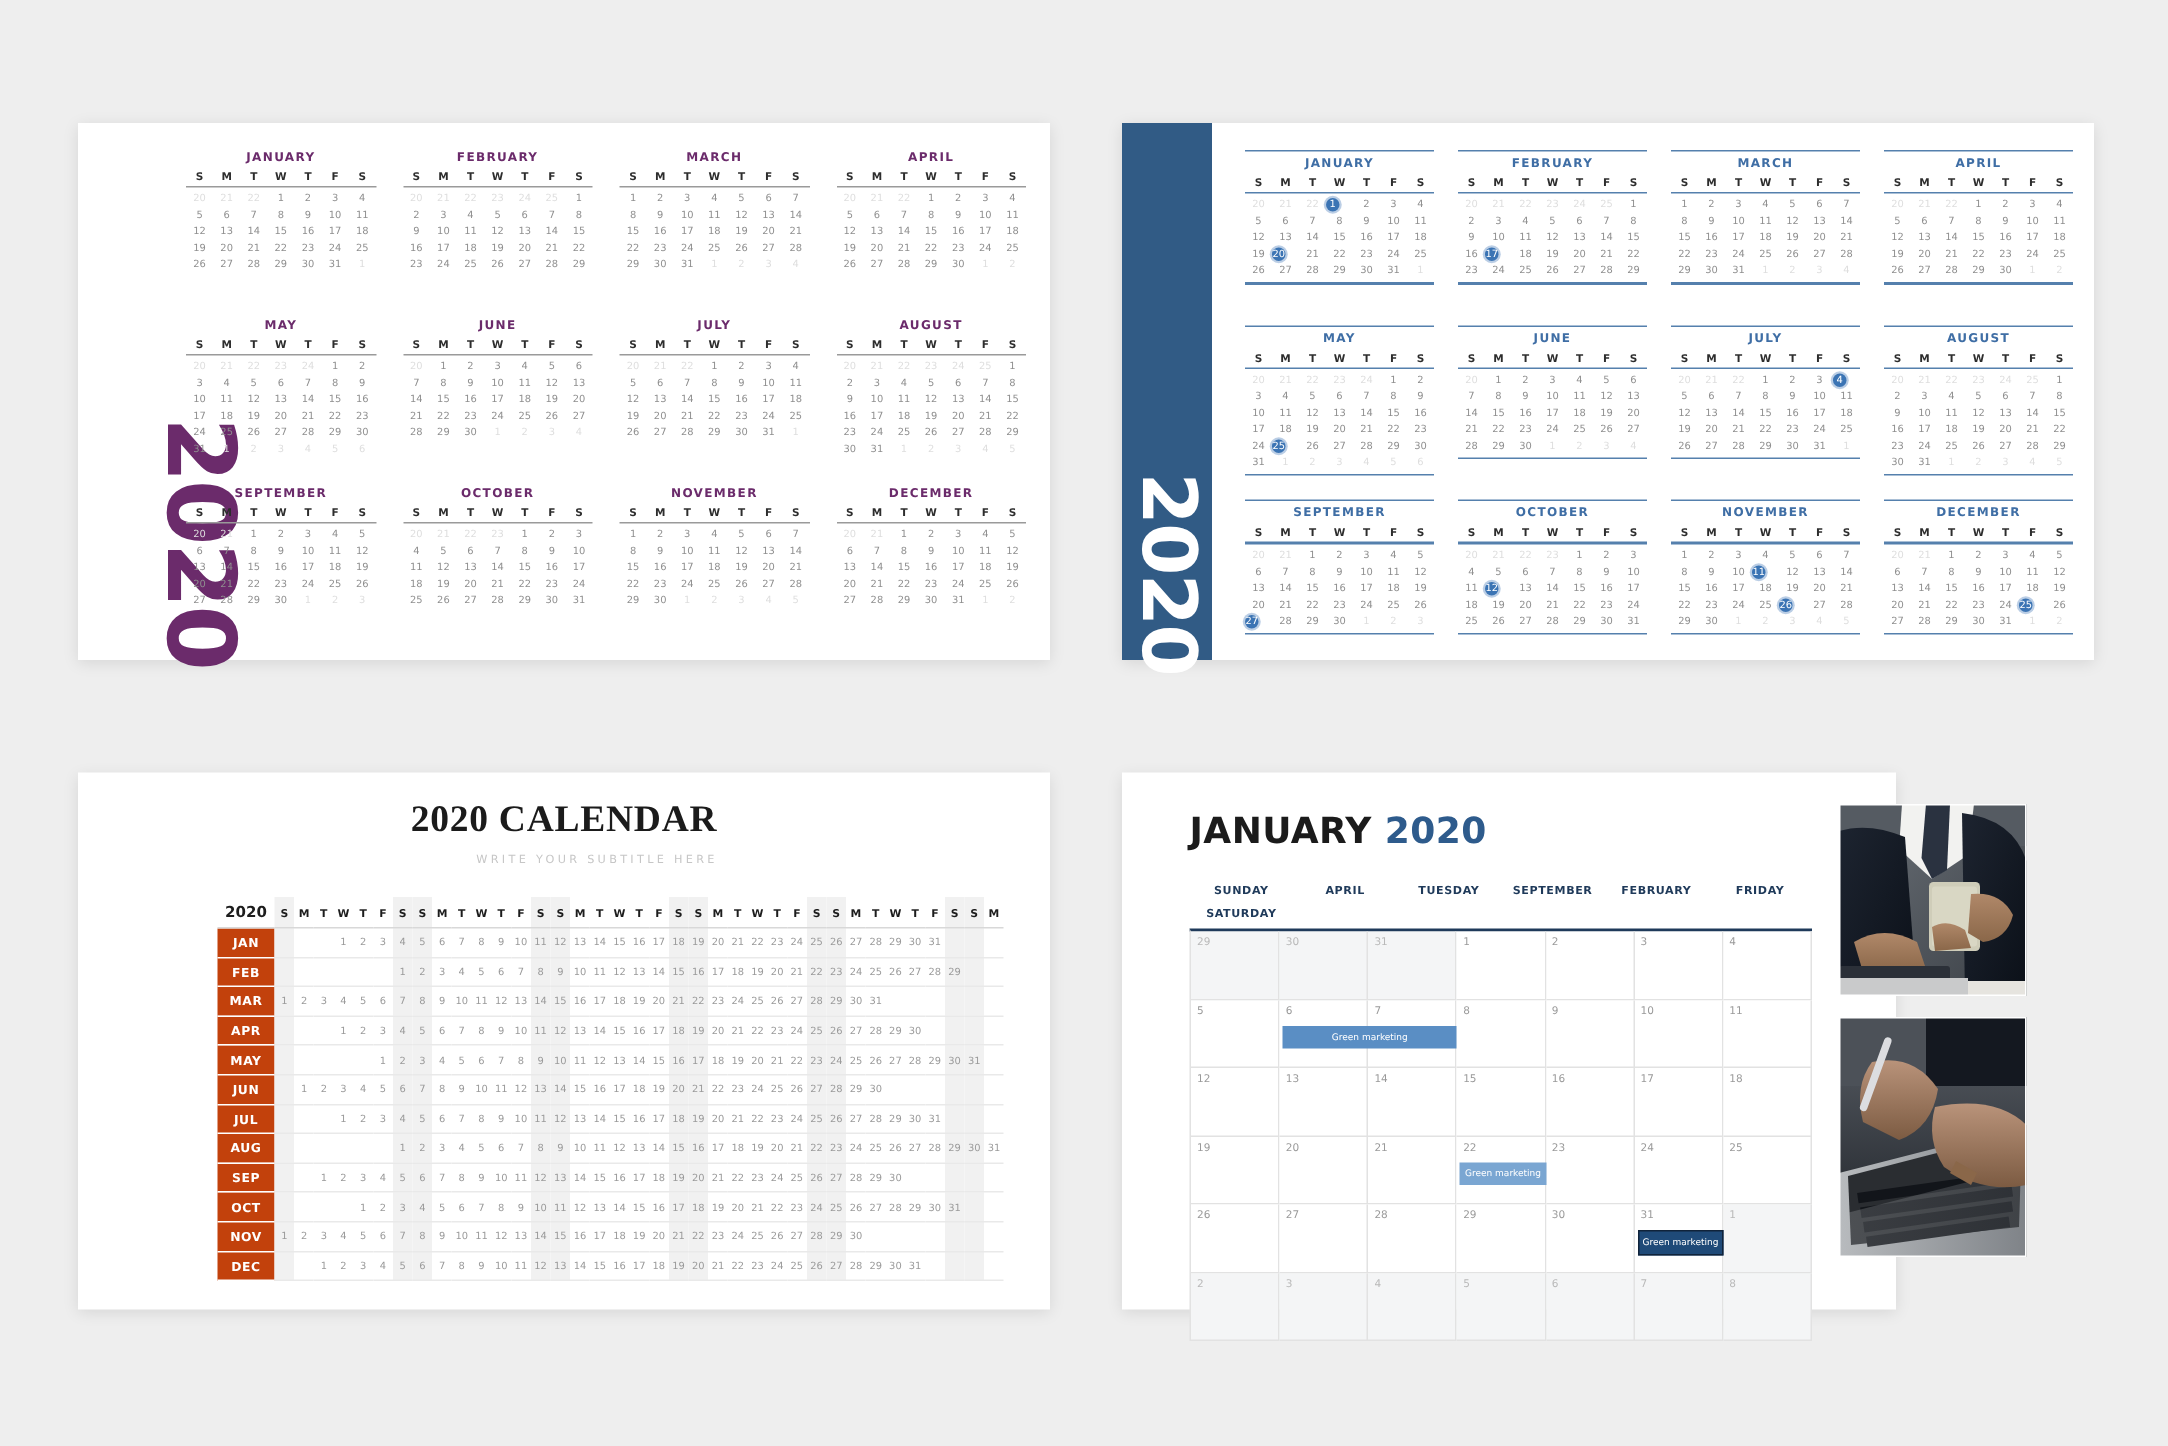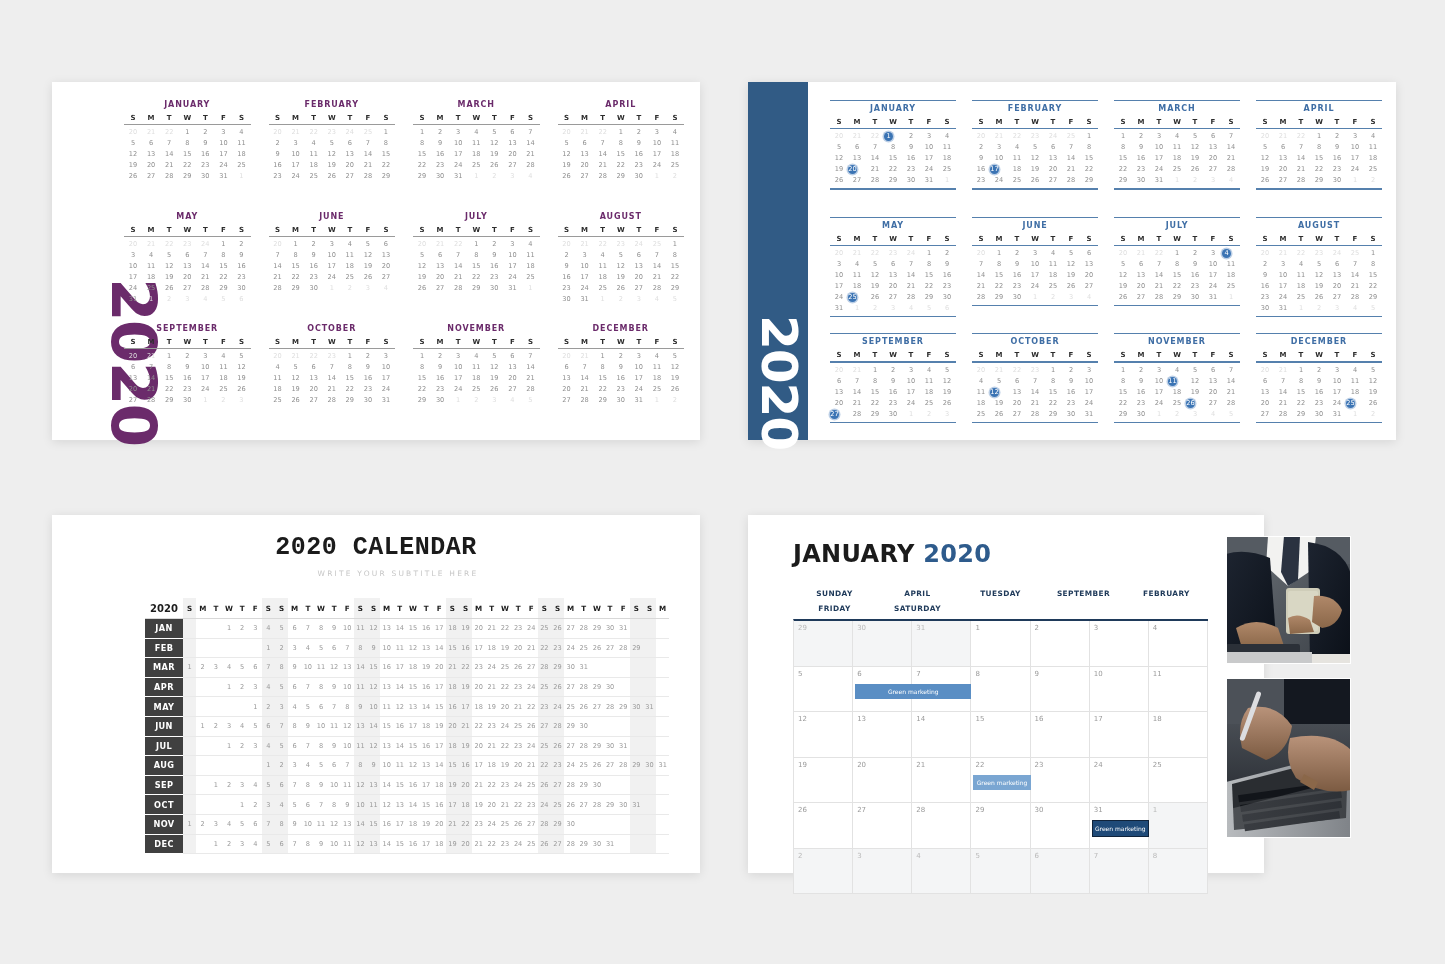--- a/index.html
+++ b/index.html
@@ -58,52 +58,52 @@
     font-size:50px;font-weight:bold;letter-spacing:-1px;
     color:#ffffff;line-height:1;
     font-family:"DejaVu Sans", sans-serif;
   }
   #bg{left:82px;top:18px;width:552px;grid-template-columns:repeat(4,1fr);
       grid-template-rows:repeat(3,1fr);column-gap:16px;row-gap:16px;}
 
   
   #card-linear{left:52px;top:515px;width:648px;height:358px;}
   .lin-title{text-align:center;font-size:25px;font-weight:bold;color:#1b1b1b;
-             letter-spacing:.5px;margin-top:18px;font-family:Liberation Mono, monospace;}
+             letter-spacing:.5px;margin-top:18px;font-family:Liberation Serif, serif;}
   .lin-sub{text-align:center;font-size:7.5px;color:#c6c6c6;letter-spacing:2.2px;
            margin-top:7px;font-family:"DejaVu Sans", sans-serif;padding-left:44px;}
   .lin-wrap{position:absolute;left:93px;top:83px;}
   table.lin{border-collapse:collapse;}
   table.lin th,table.lin td{
     font-size:6.6px;text-align:center;color:#9a9a9a;
     height:18.6px;width:13.15px;
     font-family:"DejaVu Sans", sans-serif;
     border-bottom:1px solid #e9e9e9;
     padding:0;
   }
   table.lin th{font-weight:bold;color:#1d1d1d;font-size:7.2px;height:20px;
                border-bottom:1px solid #d8d8d8;}
   table.lin th.yr{
     color:#1d1d1d;font-size:10px;font-weight:bold;width:38px;
     background:#ffffff;border-bottom:1px solid #d8d8d8;
   }
   table.lin td.mon{
-    background:#404040;color:#ffffff;font-weight:bold;font-size:8.2px;
+    background:#c2410c;color:#ffffff;font-weight:bold;font-size:8.2px;
     width:38px;letter-spacing:.4px;border-bottom:1px solid #ffffff;
   }
   table.lin td.sat,table.lin th.sat{background:#f1f1f1;}
   table.lin td.sun,table.lin th.sun{background:#f1f1f1;}
 
   
   #card-month{left:748px;top:515px;width:516px;height:358px;}
   .mv-title{position:absolute;left:45px;top:25px;font-size:24px;font-weight:bold;
             color:#1b1b1b;letter-spacing:.3px;font-family:"DejaVu Sans", sans-serif;}
   .mv-title .yr{color:#2e5b8c;}
   .mv-wrap{position:absolute;left:45px;top:74px;width:415px;}
-  .mv-dow{display:grid;grid-template-columns:repeat(5,1fr);}
+  .mv-dow{display:grid;grid-template-columns:repeat(6,1fr);}
   .mv-dow span{text-align:center;font-size:7.4px;font-weight:bold;color:#1f3a5a;
                letter-spacing:.4px;padding-bottom:6px;font-family:"DejaVu Sans", sans-serif;}
   .mv-grid{display:grid;grid-template-columns:repeat(7,1fr);
            border-top:2px solid #1f3a5a;border-left:1px solid #e2e2e2;}
   .mv-cell{
     height:45.5px;border-right:1px solid #e2e2e2;border-bottom:1px solid #e2e2e2;
     position:relative;background:#ffffff;box-sizing:border-box;
   }
   .mv-cell.muted{background:#f4f5f6;}
   .mv-num{position:absolute;left:4px;top:3px;font-size:7px;color:#9a9a9a;

